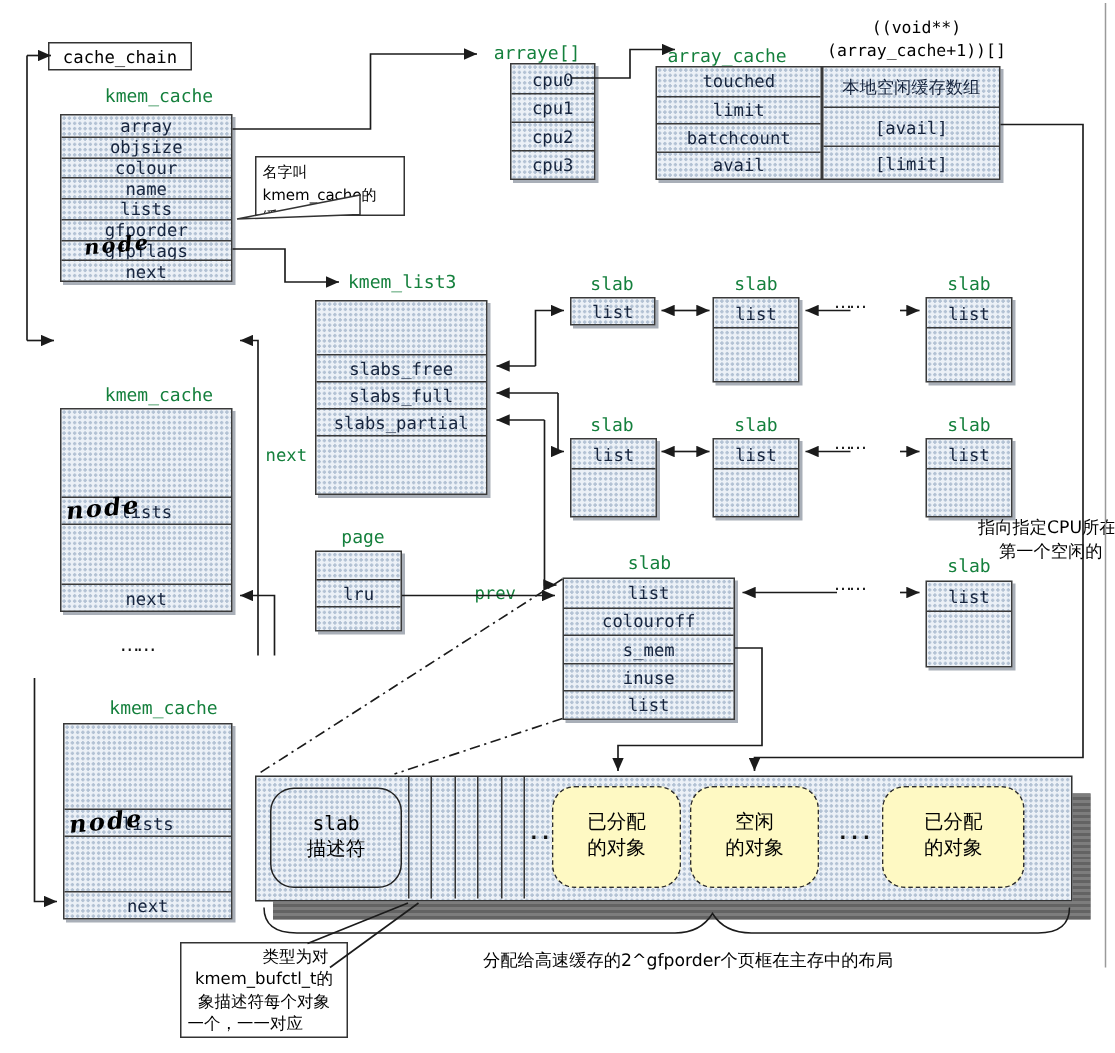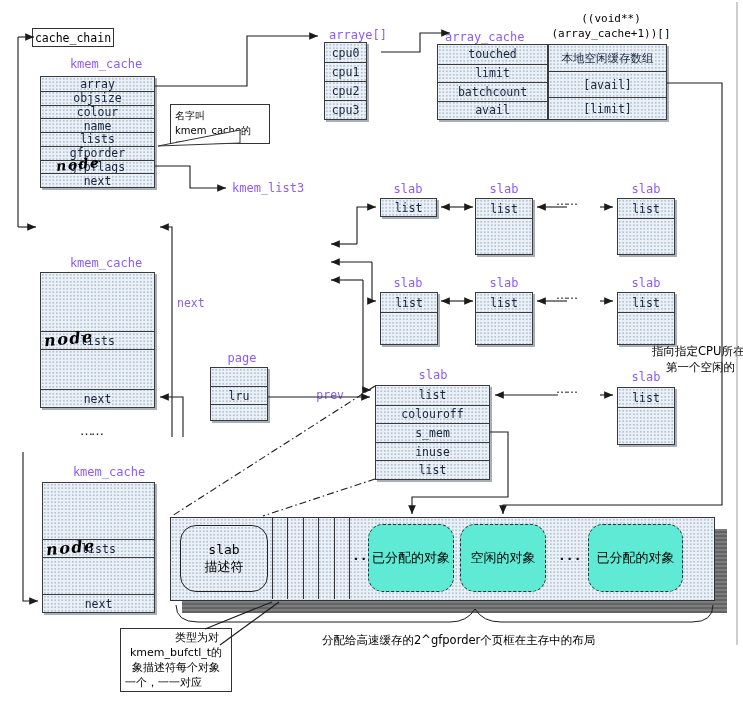--- a/index.html
+++ b/index.html
@@ -4,38 +4,38 @@
 <style>
   *{margin:0;padding:0;box-sizing:border-box}
   html,body{width:743px;height:702px;background:#fff;overflow:hidden}
   body{position:relative;font-family:"DejaVu Sans Mono","Liberation Mono",monospace;color:#000}
   #stage{position:absolute;inset:0;width:743px;height:702px}
   .abs{position:absolute}
   .dotfill{background-color:#ecf1f7;background-image:radial-gradient(#b3c2d4 1px,transparent 1.15px);background-size:3.5px 3.5px}
   .box{position:absolute;border:1.4px solid #3a3a3a;box-shadow:2px 2px 0 #a9afb8;display:grid}
   .r{display:flex;align-items:center;justify-content:center;font-size:11.5px;color:#16243d;border-top:1.6px solid #3a3a3a;overflow:hidden}
   .r:first-child{border-top:none}
-  .lbl{position:absolute;font-size:12px;color:#8b5cf6;text-align:center;white-space:nowrap}
+  .lbl{position:absolute;font-size:12px;color:#15803d;text-align:center;white-space:nowrap}
   .cn{font-family:"DejaVu Sans","Liberation Sans",sans-serif}
   .wbox{position:absolute;background:#fff;border:1.3px solid #333;display:flex;align-items:center;justify-content:center;font-size:11.5px}
   .note{position:absolute;background:#fff;border:1.3px solid #333;font-size:10px;line-height:1.5;padding:3px 4px;overflow:hidden}
   .scrib{position:absolute;font-family:"DejaVu Serif","Liberation Serif",serif;font-style:italic;font-size:14px;transform:rotate(-5deg);letter-spacing:1.5px;color:#000;font-weight:bold}
-  .dashbox{position:absolute;background:#5eead4;border:1.6px dashed #2e2e2e;border-radius:15px;display:flex;align-items:center;justify-content:center;font-size:13px;line-height:1.3}
+  .dashbox{position:absolute;background:#fef9c3;border:1.6px dashed #2e2e2e;border-radius:15px;display:flex;flex-direction:column;align-items:center;justify-content:center;font-size:13px;line-height:1.3}
   .dots{position:absolute;font-size:12px;letter-spacing:-2px;white-space:nowrap;color:#111}
   .hd{position:absolute;font-size:13px;font-weight:bold;color:#111}
   .stripe{flex:1;border-right:1.6px solid #333}
   .stripe:first-child{border-left:1.6px solid #333}
   svg#wires{position:absolute;left:0;top:0;pointer-events:none}
 </style>
 </head>
 <body>
 
 <div id="stage">
 
-  <div class="wbox" style="left:32px;top:28px;width:82px;height:19px">
+  <div class="wbox" style="left:32px;top:28px;width:96px;height:19px">
     <span>cache_chain</span>
   </div>
 
   <div class="lbl" style="left:57px;top:57px;width:98px">kmem_cache</div>
   <div class="box dotfill" style="left:40px;top:76px;width:115px;height:112px;grid-template-rows:repeat(8,1fr)">
     <div class="r">array</div>
     <div class="r">objsize</div>
     <div class="r">colour</div>
     <div class="r">name</div>
     <div class="r">lists</div>
@@ -44,21 +44,21 @@
     <div class="r">next</div>
   </div>
   <div class="scrib" style="left:56px;top:156px">node</div>
 
   <div class="note cn" style="left:170px;top:104px;width:100px;height:40px">
     <div>名字叫kmem_cache的</div>
     <div>缓存为首</div>
   </div>
 
   <div class="lbl" style="left:326px;top:28px;width:64px">arraye[]</div>
-  <div class="box dotfill" style="left:324px;top:42px;width:43px;height:78px;grid-template-rows:repeat(4,1fr)">
+  <div class="box dotfill" style="left:340px;top:42px;width:57px;height:78px;grid-template-rows:repeat(4,1fr)">
     <div class="r">cpu0</div>
     <div class="r">cpu1</div>
     <div class="r">cpu2</div>
     <div class="r">cpu3</div>
   </div>
 
   <div class="lbl" style="left:445px;top:30px;width:90px;text-align:left">array_cache</div>
   <div class="abs" style="left:546px;top:12px;width:130px;font-size:11px;text-align:center;line-height:1.35">
     <div>((void**)</div>
     <div>(array_cache+1))[]</div>
@@ -69,20 +69,27 @@
     <div class="r">batchcount</div>
     <div class="r">avail</div>
   </div>
   <div class="box dotfill" style="left:548px;top:44px;width:119px;height:76px;grid-template-rows:26px 26px 1fr">
     <div class="r cn" style="font-size:11.5px">本地空闲缓存数组</div>
     <div class="r">[avail]</div>
     <div class="r">[limit]</div>
   </div>
 
   <div class="lbl" style="left:232px;top:181px;width:80px;text-align:left">kmem_list3</div>
+  <div class="box dotfill" style="left:210px;top:200px;width:115px;height:130px;grid-template-rows:35px 18px 18px 18px 1fr">
+    <div class="r"></div>
+    <div class="r">slabs_free</div>
+    <div class="r">slabs_full</div>
+    <div class="r">slabs_partial</div>
+    <div class="r"></div>
+  </div>
 
   <div class="lbl" style="left:388px;top:182px;width:40px">slab</div>
   <div class="lbl" style="left:484px;top:182px;width:40px">slab</div>
   <div class="lbl" style="left:626px;top:182px;width:40px">slab</div>
   <div class="box dotfill" style="left:380px;top:198px;width:57px;height:19px;grid-template-rows:1fr">
     <div class="r">list</div>
   </div>
   <div class="box dotfill" style="left:475px;top:198px;width:58px;height:57px;grid-template-rows:19px 1fr">
     <div class="r">list</div>
     <div class="r"></div>

